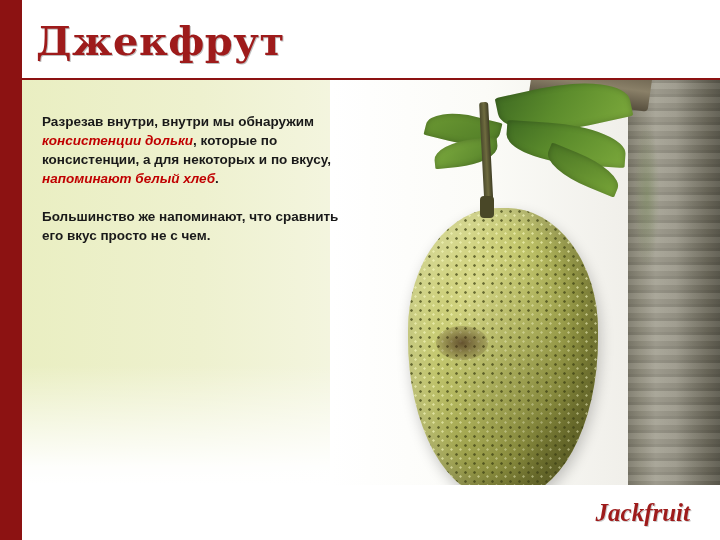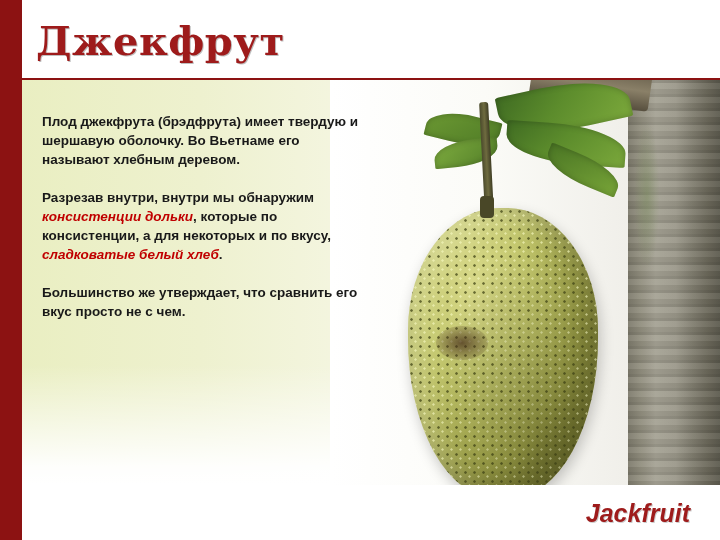--- a/index.html
+++ b/index.html
@@ -90,21 +90,21 @@
     top: 485px;
     width: 720px;
     height: 55px;
     background: #ffffff;
     z-index: 3;
   }
   .footer-text {
     position: absolute;
     right: 30px;
     top: 14px;
-    font-family: Liberation Sans, sans-serif;
+    font-family: Liberation Serif, serif;
     font-style: italic;
     font-weight: bold;
     font-size: 25px;
     color: #9e1b1b;
     text-shadow: 1px 1px 0 rgba(0,0,0,0.2);
   }
 
   
   .text-block {
     position: absolute;
@@ -286,22 +286,21 @@
   </div>
 
   <div class="title-zone">
     <div class="title-text">Джекфрут</div>
   </div>
   <div class="title-rule"></div>
 
   <div class="left-band"></div>
 
   <div class="text-block">
-    <p class="para"><span>Плод джекфрута (брэдфрута) имеет твердую и шершавую оболочку. Во Вьетнаме его называют хлебным деревом.</span></p>
-    <p class="para"><span>Разрезав  внутри, внутри мы обнаружим </span><span class="accent">консистенции дольки</span><span>, которые по консистенции, а для некоторых и по вкусу, </span><span class="accent">сладковатые белый хлеб</span><span>.</span></p>
-    <p class="para"><span>Большинство же утверждает, что сравнить его вкус просто не с чем.</span></p>
+    <p class="para"><span>Разрезав  внутри, внутри мы обнаружим </span><span class="accent">консистенции дольки</span><span>, которые по консистенции, а для некоторых и по вкусу, </span><span class="accent">напоминают белый хлеб</span><span>.</span></p>
+    <p class="para"><span>Большинство же напоминают, что сравнить его вкус просто не с чем.</span></p>
   </div>
 
   <div class="footer-zone">
     <div class="footer-text">Jackfruit</div>
   </div>
 
 </div>
 
 </body></html>

